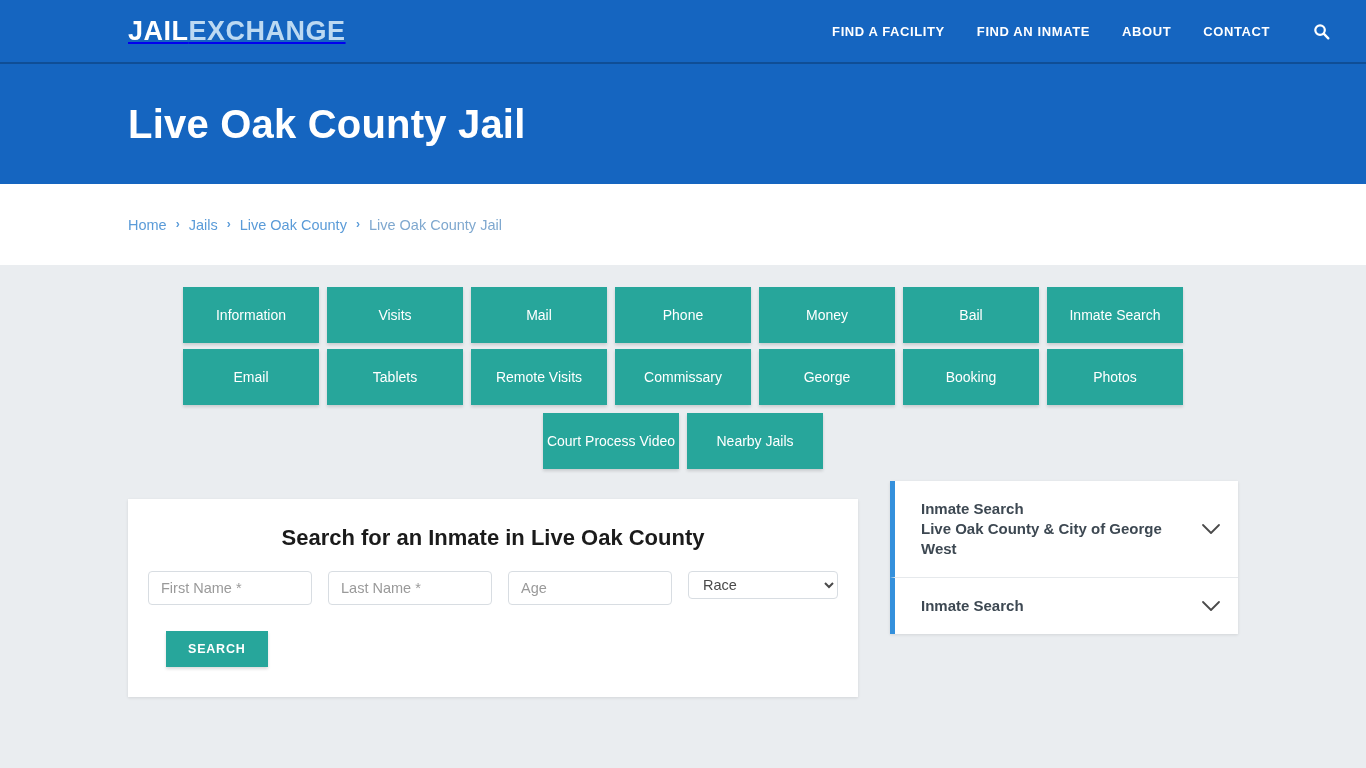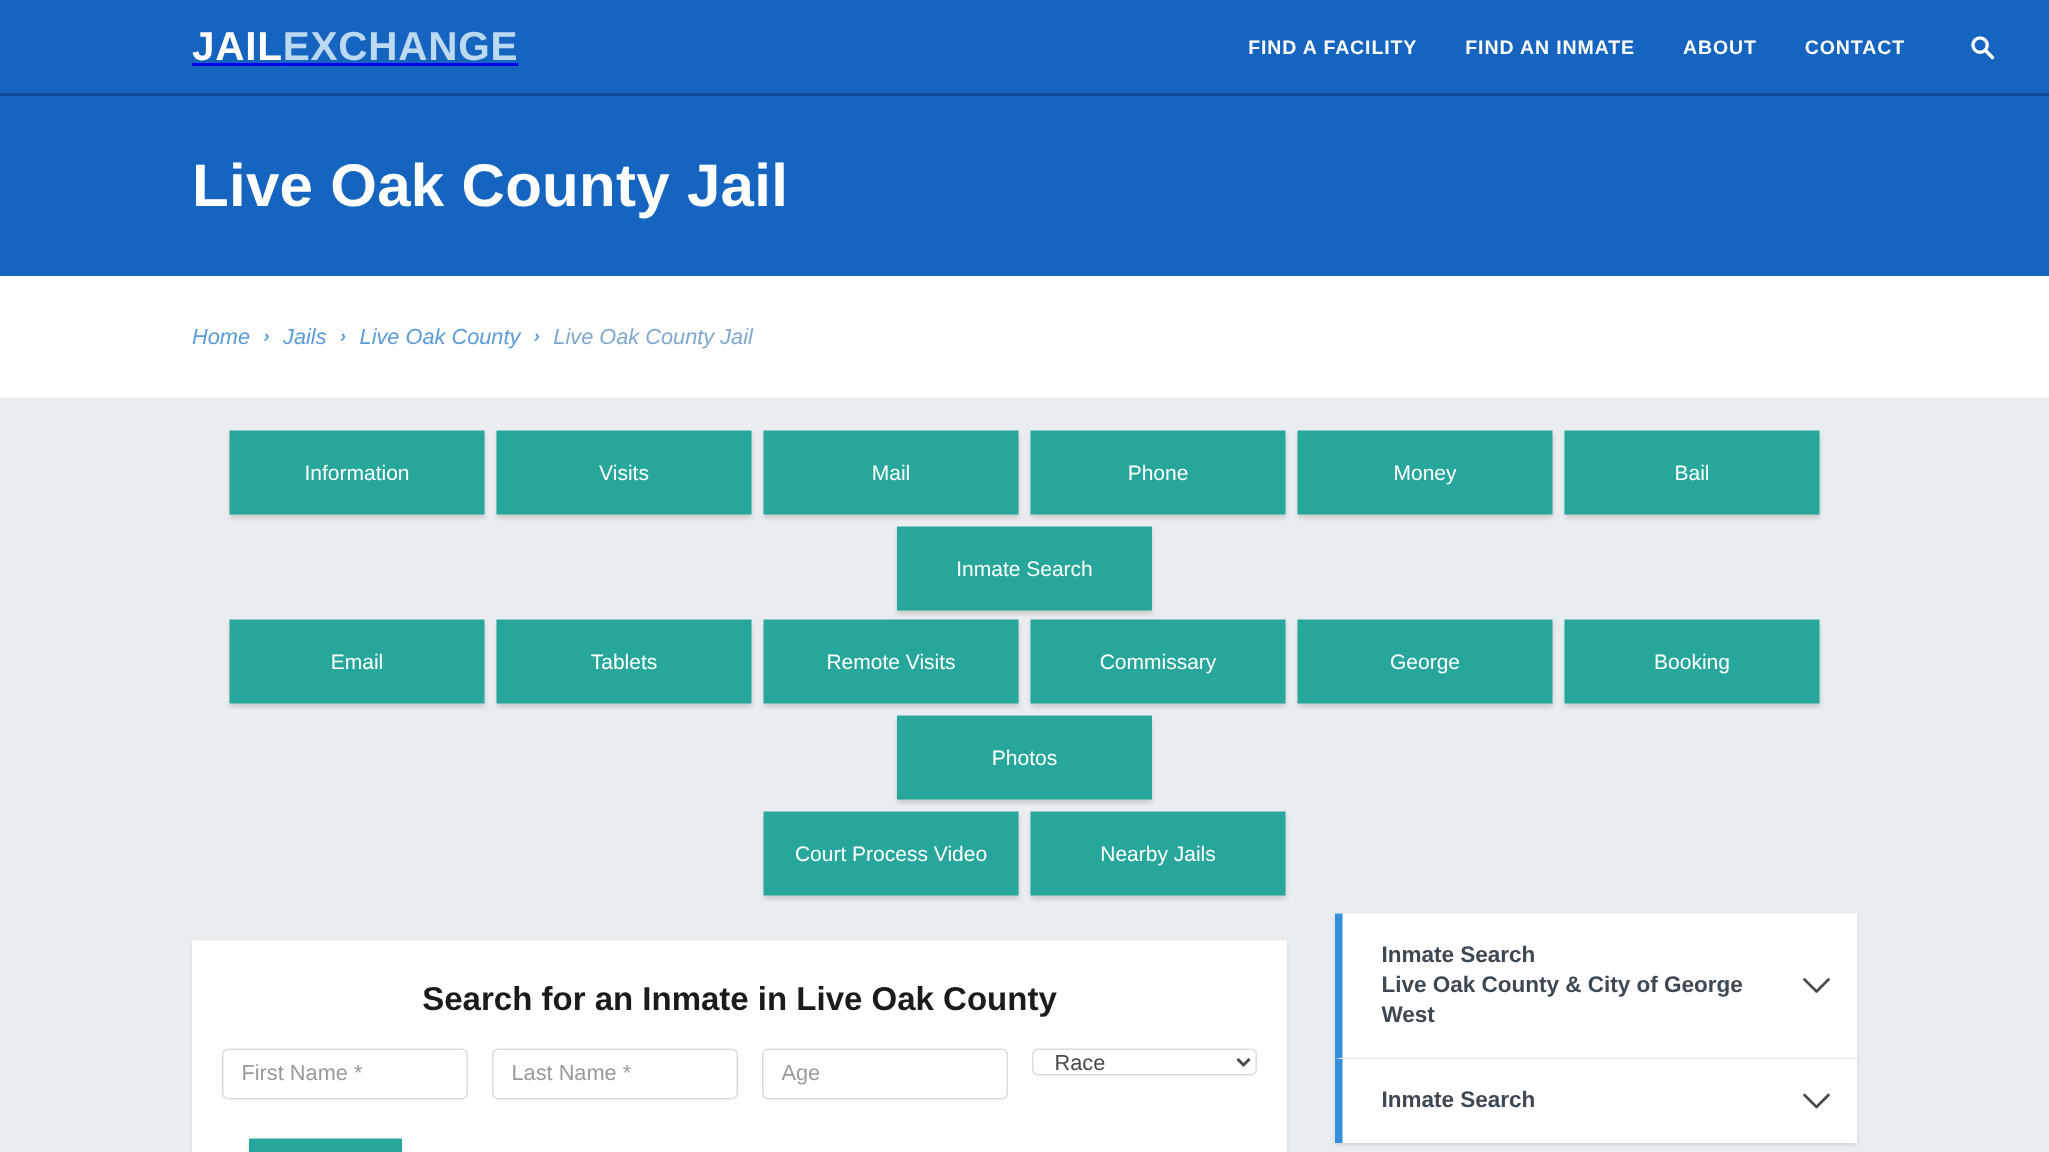--- a/index.html
+++ b/index.html
@@ -77,21 +77,20 @@
     background: #ffffff;
     height: 81px;
     display: flex;
     align-items: center;
     padding-left: 128px;
   }
   .breadcrumb {
     display: flex;
     align-items: center;
     font-size: 14.5px;
-    font-style: italic;
   }
   .crumb {
     color: #5a9bd8;
     text-decoration: none;
     white-space: nowrap;
   }
   .crumb.current { color: #7fa8cf; }
   .crumb-sep {
     color: #5a9bd8;
     margin: 0 9px;
@@ -112,21 +111,21 @@
     display: flex;
     flex-wrap: wrap;
     justify-content: center;
     gap: 8px 8px;
     margin-bottom: 6px;
   }
   .tbtn {
     background: #27a69b;
     color: #ffffff;
     border: none;
-    width: 170px;
+    width: 136px;
     height: 56px;
     font-size: 14px;
     font-family: "Liberation Sans", sans-serif;
     cursor: pointer;
     box-shadow: 0 2px 3px rgba(0,0,0,0.14);
     display: flex;
     align-items: center;
     justify-content: center;
     white-space: nowrap;
     overflow: hidden;
@@ -171,21 +170,21 @@
     color: #4a4a4a;
     font-family: "Liberation Sans", sans-serif;
     outline: none;
   }
   .fld::placeholder { color: #9a9a9a; }
   .fld-first { width: 164px; }
   .fld-last  { width: 164px; }
   .fld-age   { width: 164px; }
   .sel-race {
     width: 164px;
-    height: 18px;
+    height: 28px;
     border: 1px solid #d8dde2;
     border-radius: 4px;
     background: #ffffff;
     color: #4a4a4a;
     font-size: 14.5px;
     font-family: "Liberation Sans", sans-serif;
     padding: 0 8px 0 10px;
     outline: none;
   }
   .search-submit {

